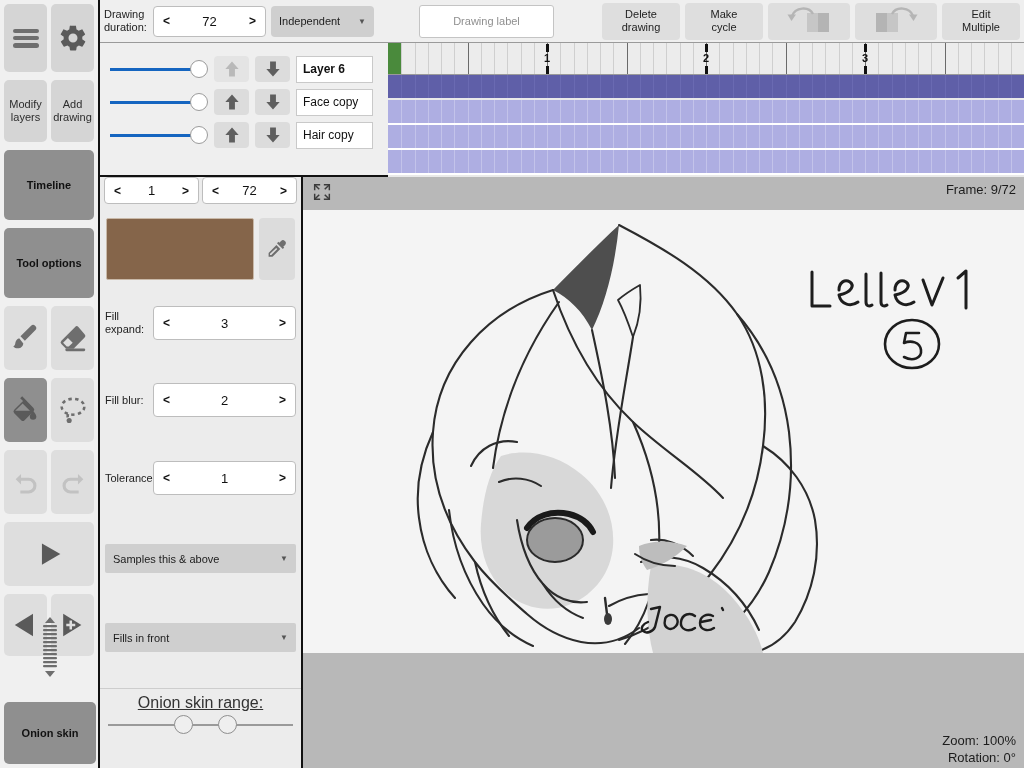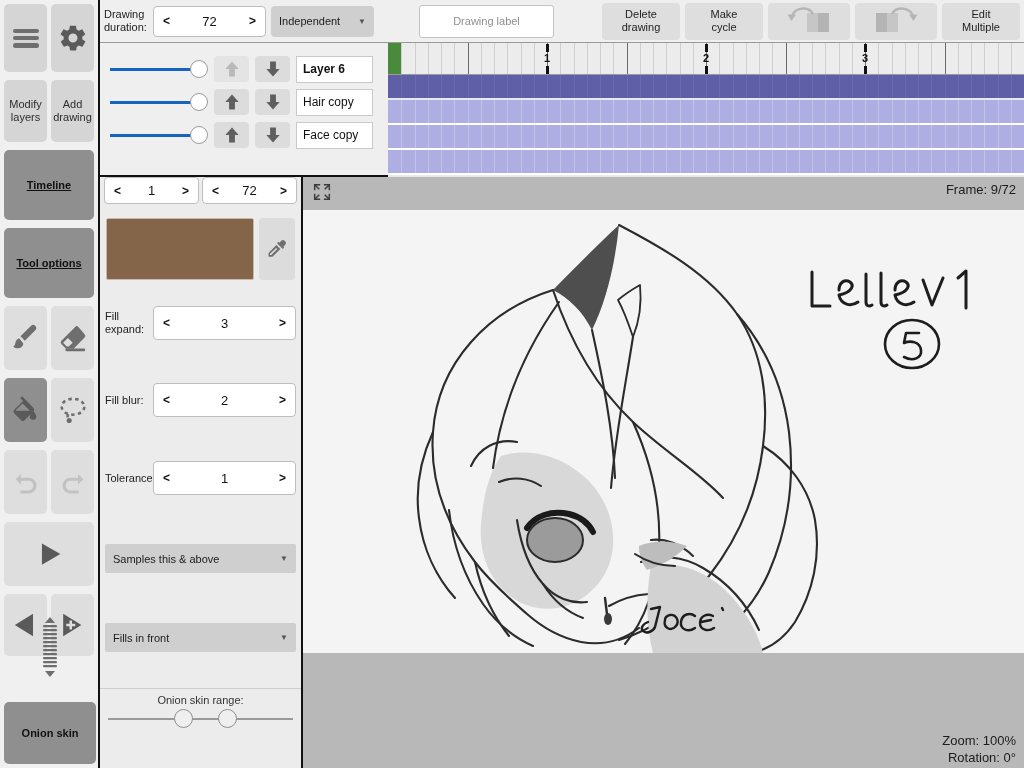--- a/index.html
+++ b/index.html
@@ -26,21 +26,21 @@
     user-select:none;
   }
   .sb-btn.half{ width:46px; }
   .sb-btn.full{ width:92px; }
   .sb-btn.dark{ background:#8f8f8f; color:#111; font-weight:600; }
   .sb-btn.light{ background:#dedede; }
   .sb-btn.sel{ background:#8f8f8f; }
 
   .h-hamburger{ height:68px; }
   .h-label{ height:62px; }
-  .h-big{ height:70px;text-decoration:underline; }
+  .h-big{ height:70px; }
   .h-tool{ height:64px; }
   .h-play{ height:64px; }
   .h-nav{ height:62px; }
   .h-onion{ height:62px; }
 
   .icon-ham{ width:26px; height:19px; display:flex; flex-direction:column; justify-content:space-between; }
   .icon-ham i{ display:block; height:4.5px; background:#6e6e6e; border-radius:3px; }
 
   svg{ display:block; }
   .gi{ fill:#6e6e6e; }
@@ -136,21 +136,21 @@
   .eyed{ width:36px; background:#dcdcdc; border-radius:4px; display:flex; align-items:center; justify-content:center; }
   .frow{ display:flex; align-items:center; padding:0 5px; }
   .flab{ width:48px; font-size:11px; color:#222; line-height:1.15; }
   .frow .stepper{ flex:1; height:34px; }
   .sel-box{
     margin:0 5px; height:29px; background:#cfcfcf; border-radius:2px;
     display:flex; align-items:center; justify-content:space-between;
     padding:0 8px; font-size:11px; color:#1c1c1c;
   }
   .sel-box .cv{ font-size:8px; color:#555; }
-  .onion-head{ text-align:center; font-size:11px; color:#333; }
+  .onion-head{ text-align:center; font-size:16px; color:#333;text-decoration:underline; }
   .osld{ position:relative; height:26px; margin:0 8px; }
   .osld .tr{ position:absolute; top:12px; left:0; right:0; height:2px; background:#9a9a9a; }
   .osld .k{ position:absolute; top:3px; width:19px; height:19px; border-radius:50%; background:#efefef; border:1px solid #8f8f8f; }
   .divider{ height:1px; background:#cdcdcd; margin:10px 0 5px; }
 
   
   .canvasarea{ position:absolute; left:303px; top:177px; width:721px; height:591px; background:#b8b8b8; }
   .c-top{ position:relative; height:33px; }
   .expand{ position:absolute; left:8px; top:4px; }
   .frame-lab{ position:absolute; right:8px; top:5px; font-size:13px; color:#1c1c1c; }
@@ -406,21 +406,21 @@
           </span>
         </div>
         <div class="arw">
           <span style="fill:#5f5f5f">
             <svg width="20" height="20" viewBox="0 0 24 24">
               <path d="M12 21 L4 12 H8.5 V3 H15.5 V12 H20 Z"></path>
             </svg>
           </span>
         </div>
         <div class="lname">
-          <span>Hair copy</span>
+          <span>Face copy</span>
         </div>
       </div>
       <div class="lrow">
         <div class="sld">
           <div class="track"></div>
           <div class="knob"></div>
         </div>
         <div class="arw">
           <span style="fill:#5f5f5f">
             <svg width="20" height="20" viewBox="0 0 24 24">
@@ -429,21 +429,21 @@
           </span>
         </div>
         <div class="arw">
           <span style="fill:#5f5f5f">
             <svg width="20" height="20" viewBox="0 0 24 24">
               <path d="M12 21 L4 12 H8.5 V3 H15.5 V12 H20 Z"></path>
             </svg>
           </span>
         </div>
         <div class="lname">
-          <span>Face copy</span>
+          <span>Hair copy</span>
         </div>
       </div>
     </div>
 
   <div class="tl">
     <div class="ruler" id="ruler-host">
       <div class="cur" style="width: 13.25px;"></div>
     <div class="rcell" style="left: 13.25px;"></div>
         <div class="rcell" style="left: 26.5px;"></div>
         <div class="rcell" style="left: 39.75px;"></div>

